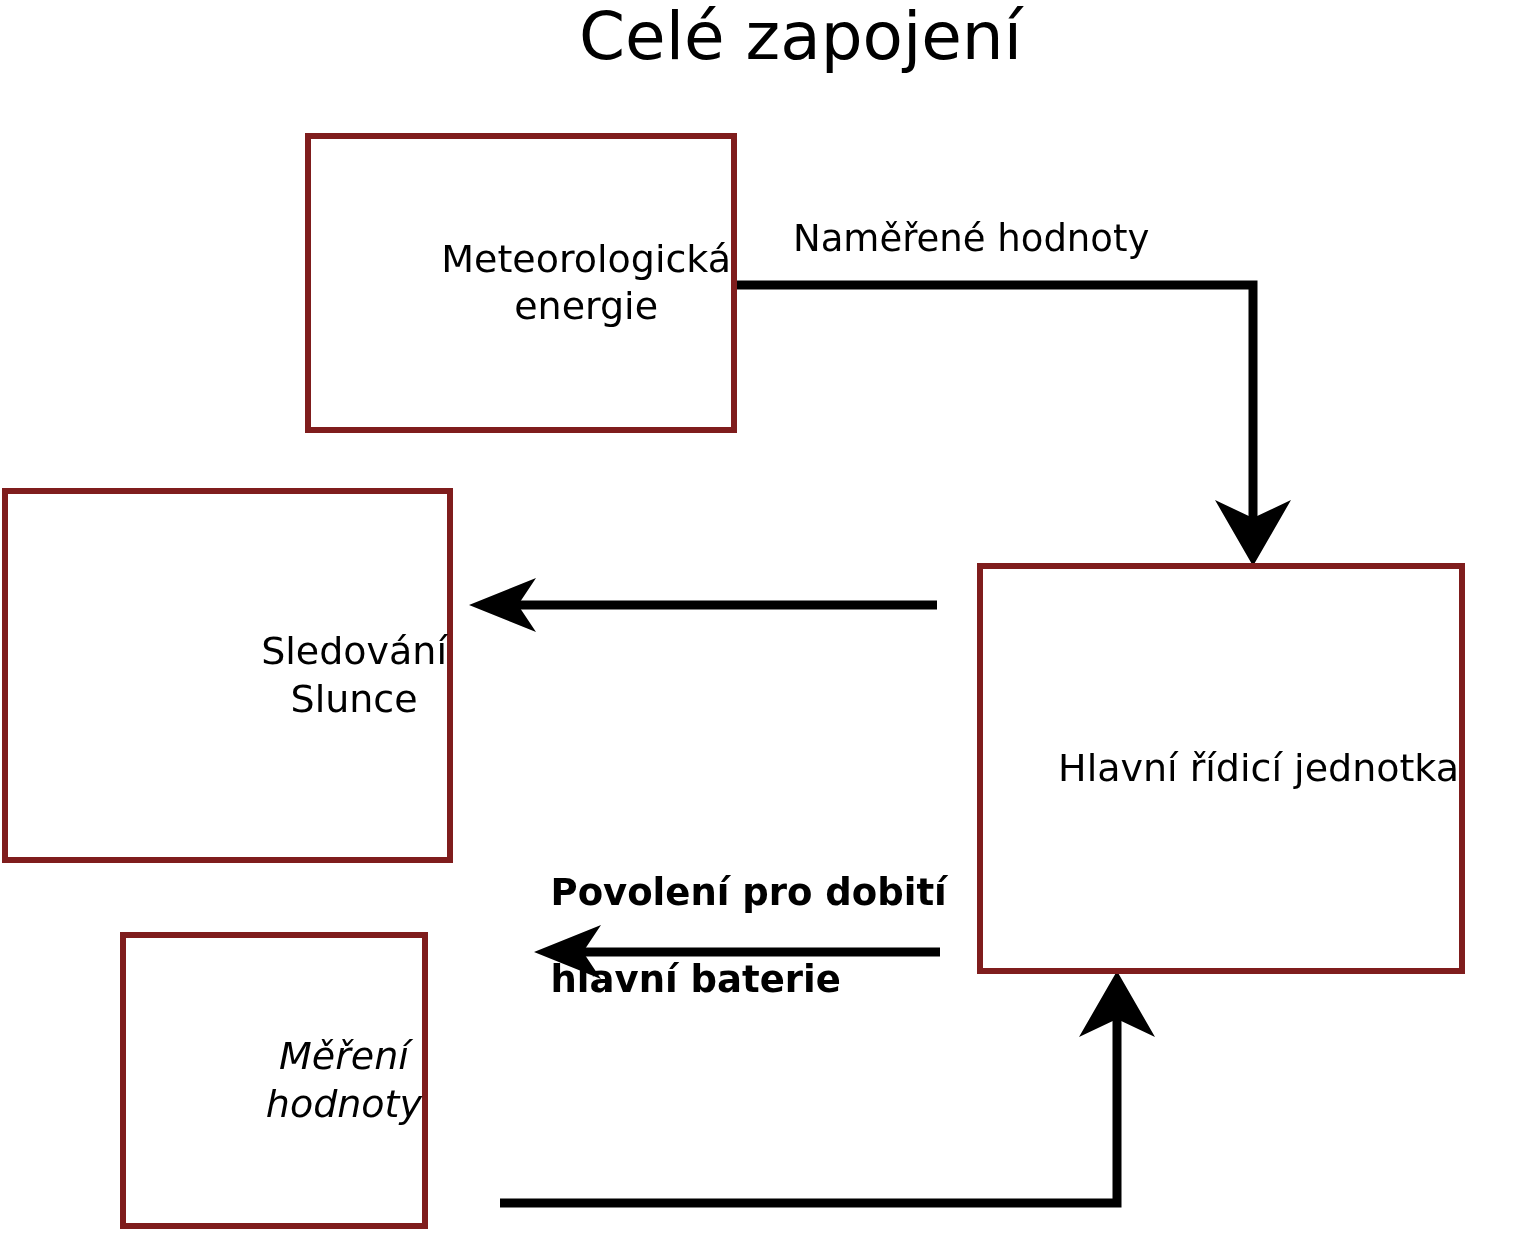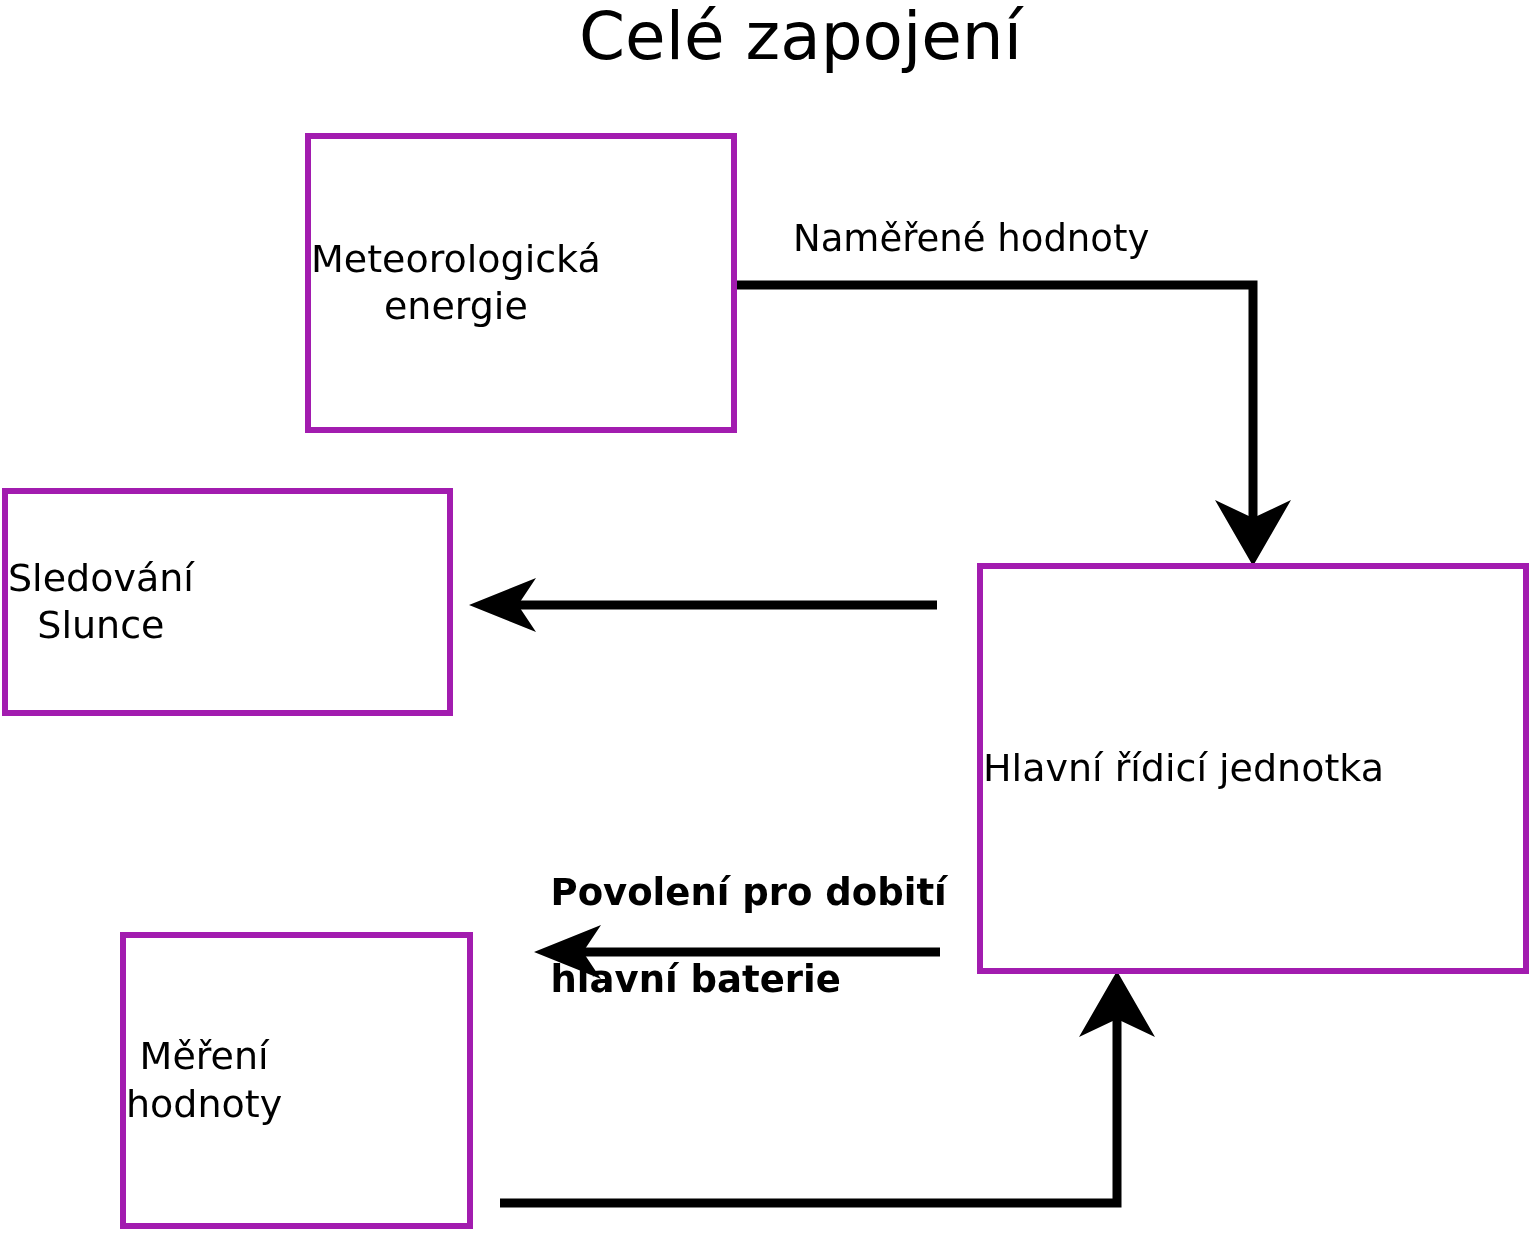--- a/index.html
+++ b/index.html
@@ -26,53 +26,54 @@
     font-size: 66px;
     color: #000000;
     letter-spacing: 0px;
     line-height: 1.05;
     white-space: nowrap;
     margin-left: 34px;
   }
   .node {
     position: absolute;
     box-sizing: border-box;
-    border: 6px solid #a21caf;
+    border: 6px solid #7f1d1d;
     background: #ffffff;
     display: flex;
     align-items: center;
-    justify-content: flex-start;
+    justify-content: flex-end;
     text-align: center;
     color: #000000;
     font-size: 38px;
     line-height: 1.25;
   }
   #node-meteo {
     left: 305px;
     top: 133px;
     width: 432px;
     height: 300px;
   }
   #node-sun {
     left: 2px;
     top: 488px;
     width: 451px;
-    height: 228px;
+    height: 375px;
   }
   #node-main {
     left: 977px;
     top: 563px;
-    width: 552px;
+    width: 488px;
     height: 411px;
   }
   #node-energy {
     left: 120px;
     top: 932px;
-    width: 353px;
+    width: 308px;
     height: 297px;
+    font-style: italic;
   }
   .edge-label {
     position: absolute;
     color: #000000;
     font-size: 37px;
     line-height: 1.18;
     white-space: pre;
   }
   #label-measured-values {
     left: 793px;

